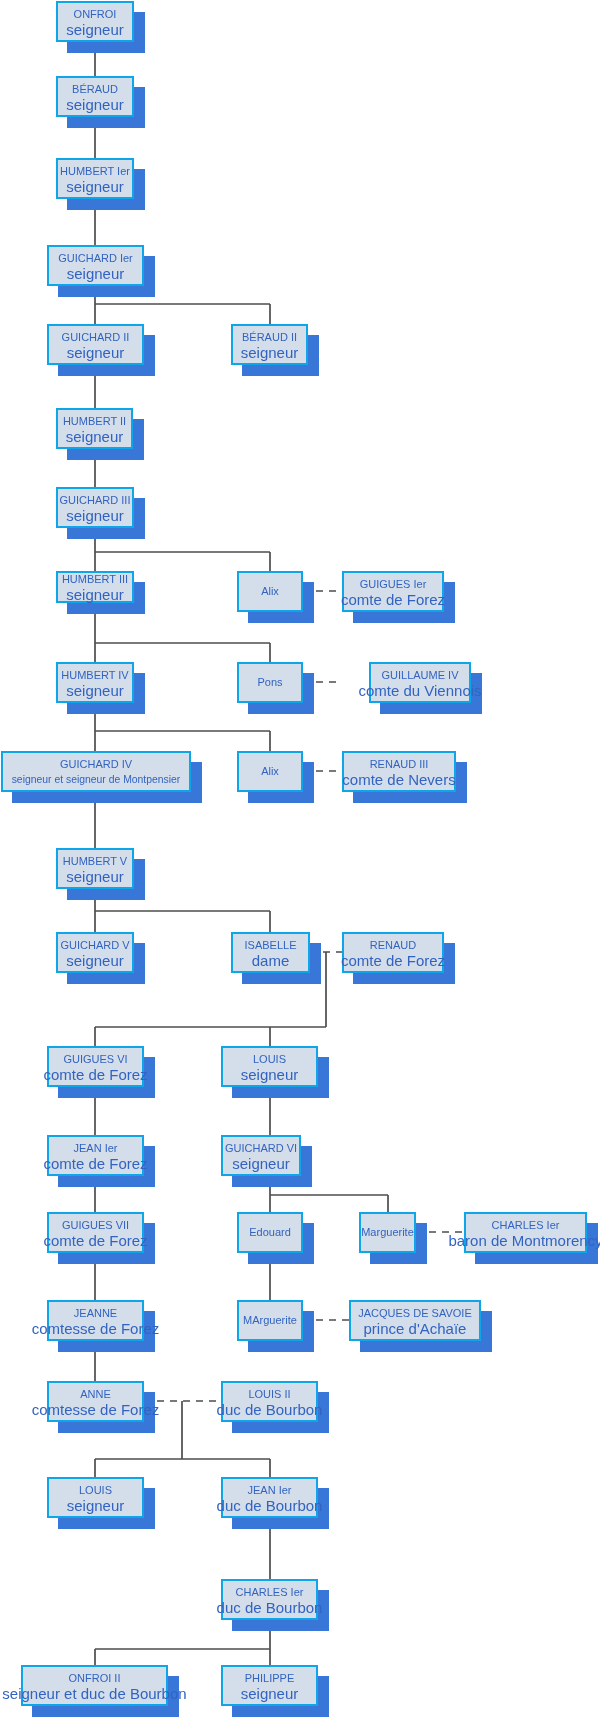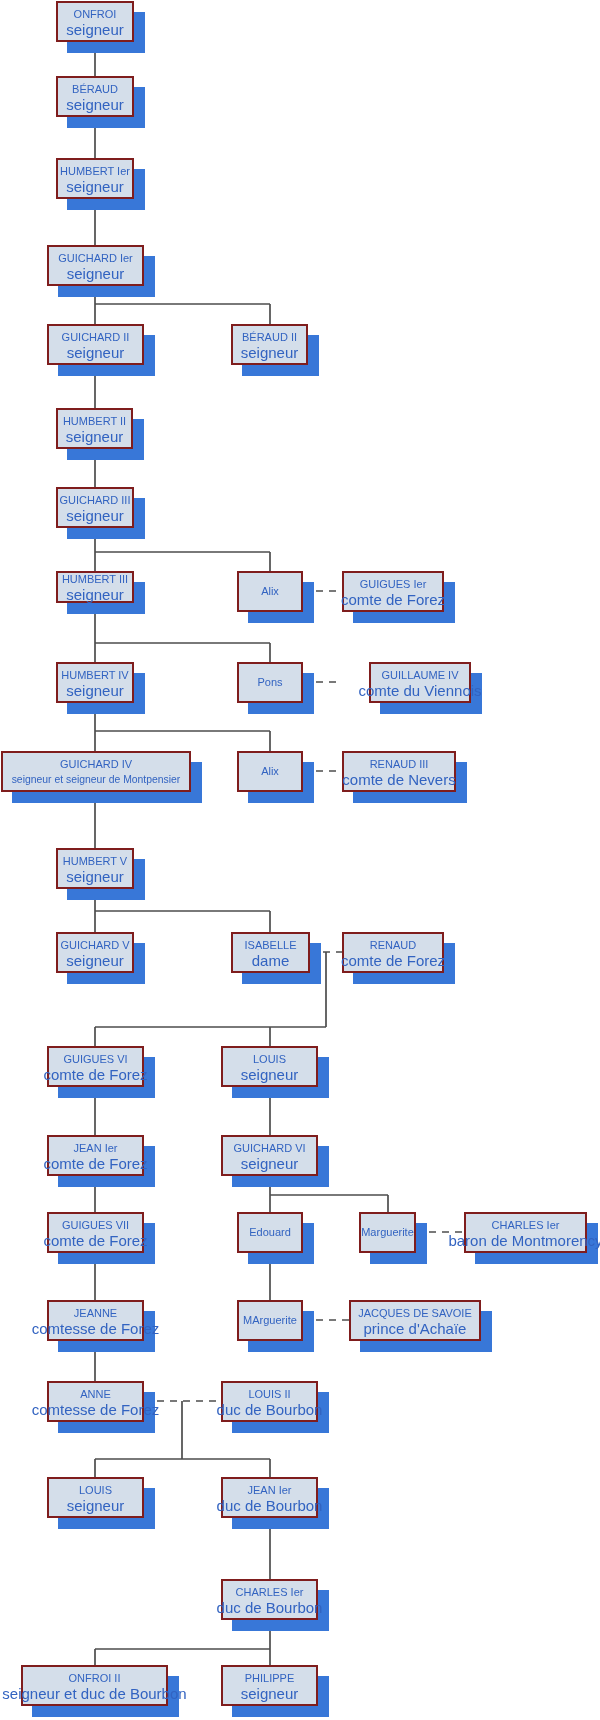--- a/index.html
+++ b/index.html
@@ -3,21 +3,21 @@
 <meta charset="utf-8">
 <style>
   html,body{margin:0;padding:0;background:#ffffff;}
   .canvas{
     position:relative;width:600px;height:1720px;background:#ffffff;
     font-family:"Liberation Sans", sans-serif;overflow:hidden;
   }
   #connectors{position:absolute;left:0;top:0;z-index:1;}
   .node{
     position:absolute;z-index:2;box-sizing:border-box;
-    background:#d4deea;border:2px solid #7f1d1d;
+    background:#d4deea;border:2px solid #0ea5e9;
     box-shadow:11px 11px 0 0 #3877d8;
     display:flex;flex-direction:column;align-items:center;justify-content:center;
     text-align:center;color:#3263c1;font-size:11px;line-height:15px;white-space:nowrap;
   }
   .node .nm{font-size:11px;}
   .node .tt{font-size:15px;}
   .node .tt.small{font-size:10.4px;}
 </style>
 </head>
 <body>
@@ -114,21 +114,21 @@
         <div class="tt">comte de Forez</div>
       </div>
       <div class="node" style="left: 221px; top: 1046px; width: 97px; height: 41px;">
         <div class="nm">LOUIS</div>
         <div class="tt">seigneur</div>
       </div>
       <div class="node" style="left: 47px; top: 1135px; width: 97px; height: 41px;">
         <div class="nm">JEAN Ier</div>
         <div class="tt">comte de Forez</div>
       </div>
-      <div class="node" style="left: 221px; top: 1135px; width: 97px; height: 41px;">
+      <div class="node" style="left: 221px; top: 1135px; width: 80px; height: 41px;">
         <div class="nm">GUICHARD VI</div>
         <div class="tt">seigneur</div>
       </div>
       <div class="node" style="left: 47px; top: 1212px; width: 97px; height: 41px;">
         <div class="nm">GUIGUES VII</div>
         <div class="tt">comte de Forez</div>
       </div>
       <div class="node" style="left: 237px; top: 1212px; width: 66px; height: 41px;">
         <div class="nm">Edouard</div>
       </div>

